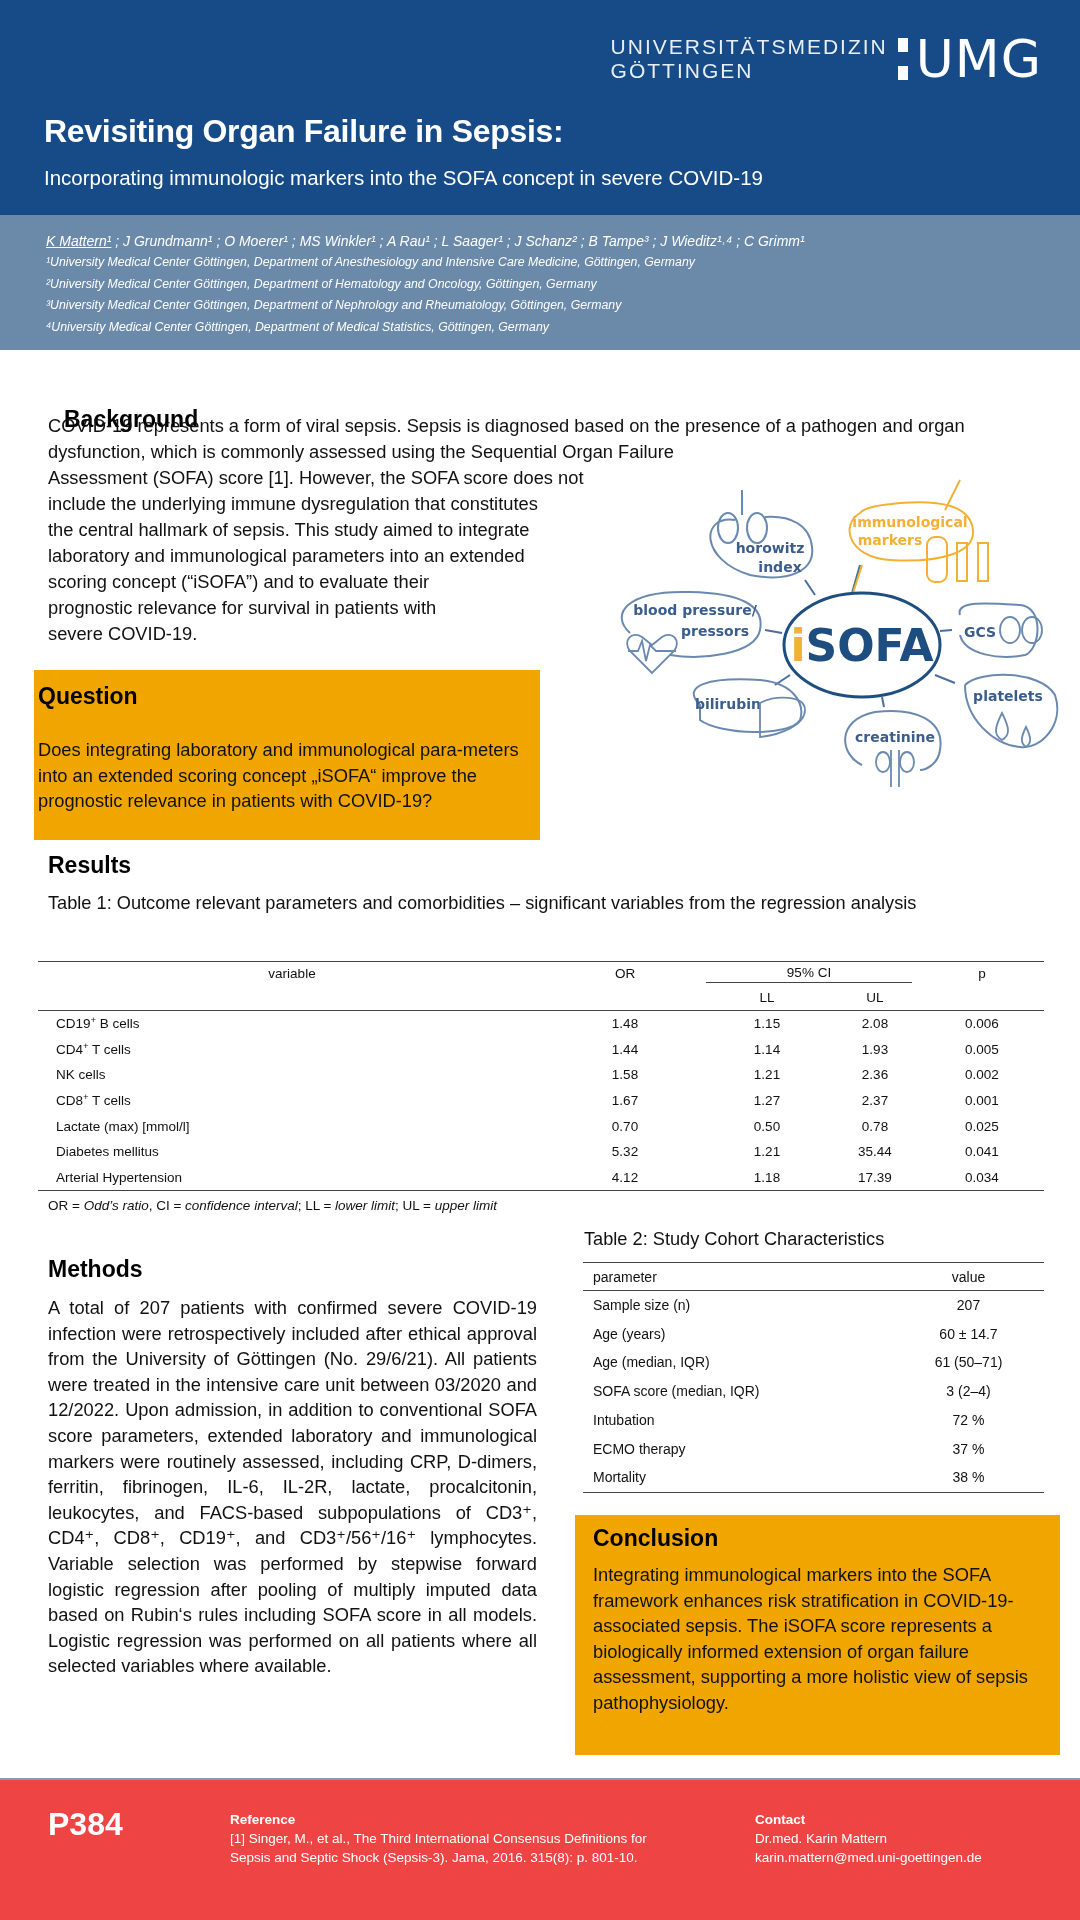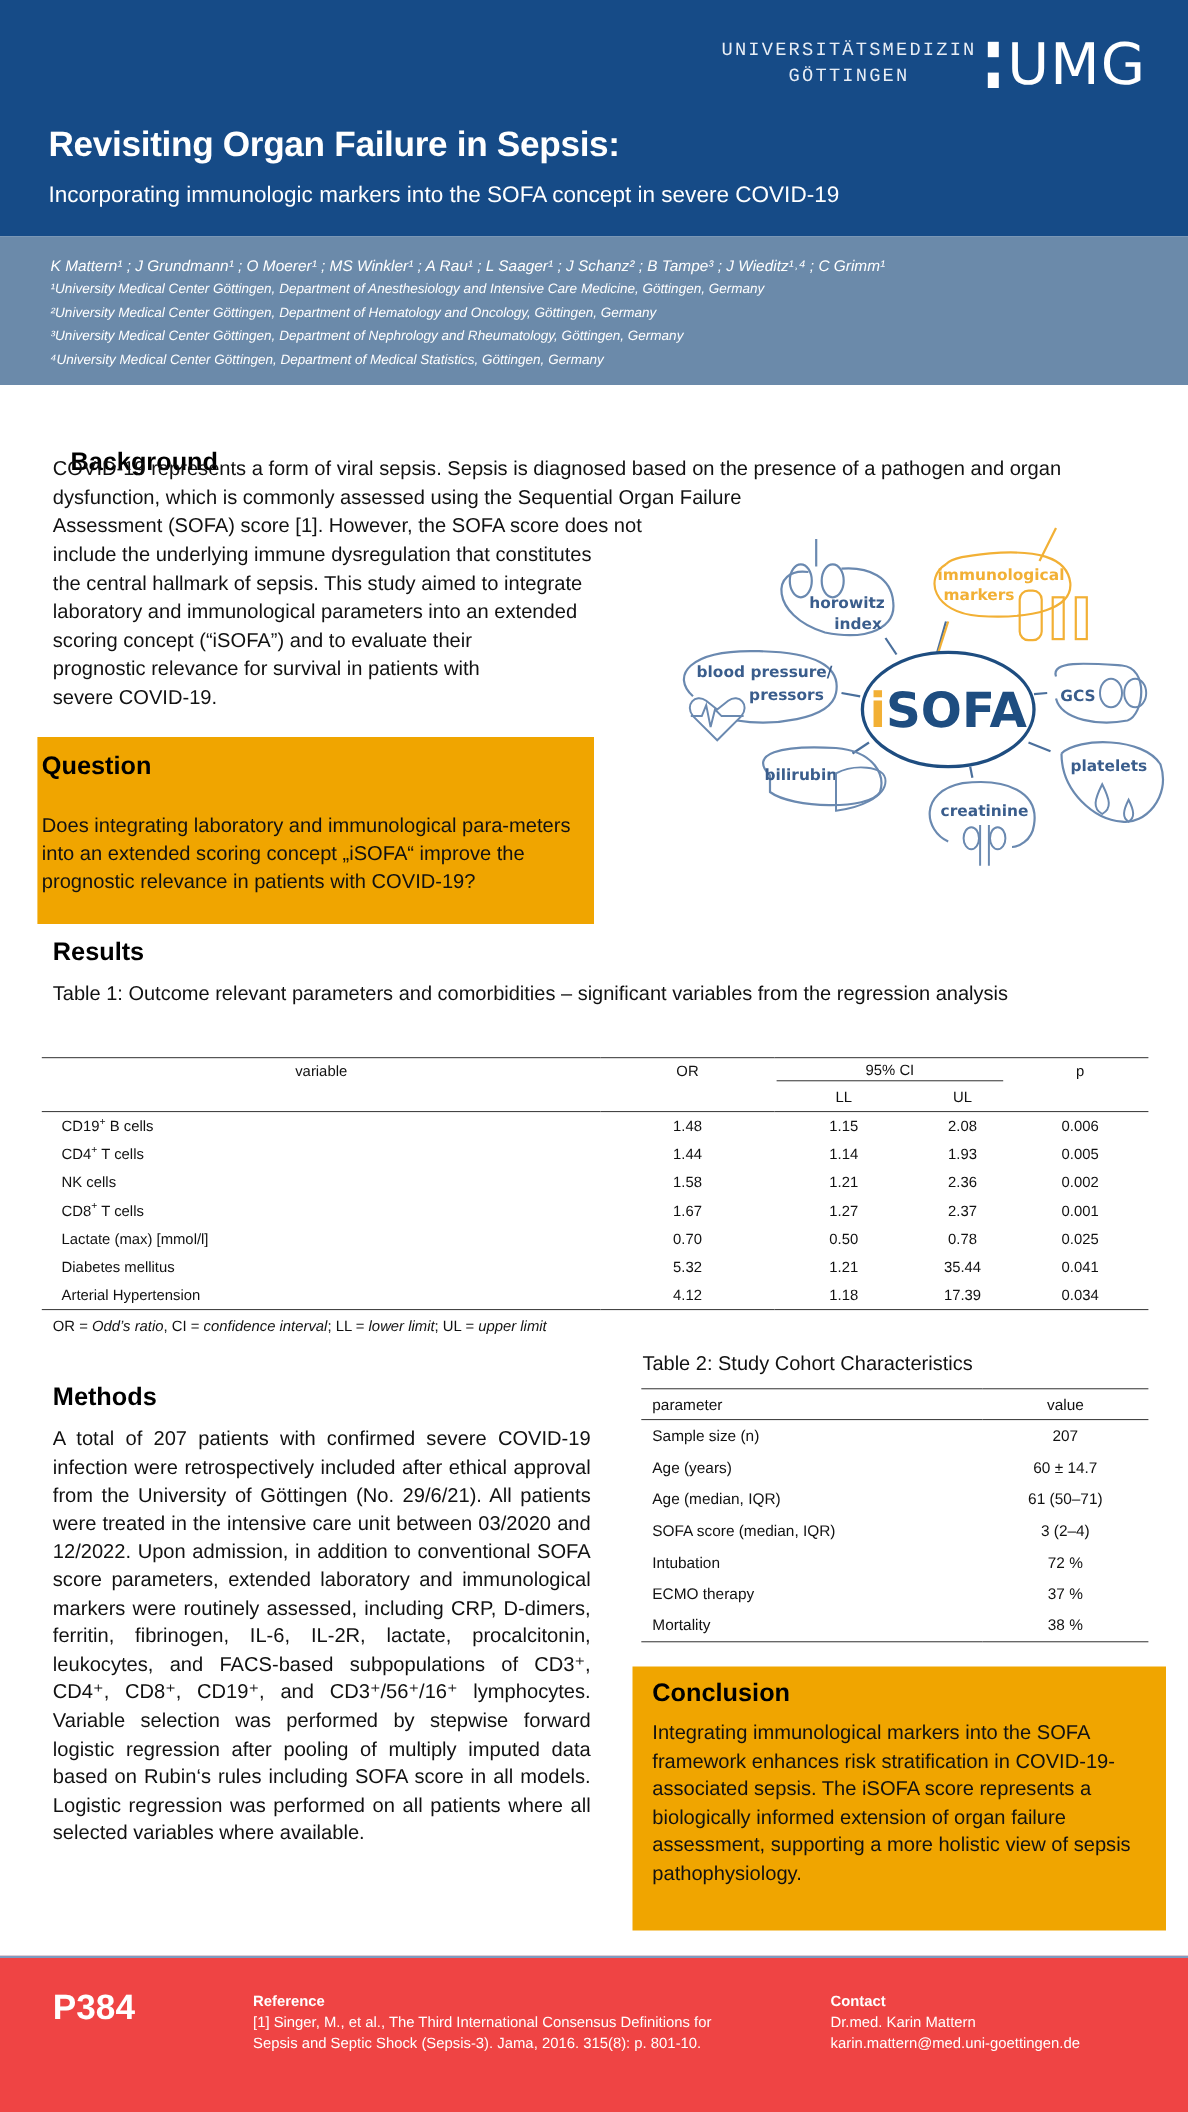--- a/index.html
+++ b/index.html
@@ -1,30 +1,30 @@
 <!DOCTYPE html>
 <html><head>
 <meta charset="utf-8">
 <style>
   * { box-sizing: border-box; margin: 0; padding: 0; }
   html, body { width: 1080px; height: 1920px; background: #ffffff; overflow: hidden; }
   body { font-family: "Liberation Sans", "DejaVu Sans", sans-serif; color: #111; position: relative; }
 
   .header { position: absolute; left: 0; top: 0; width: 1080px; height: 215px; background: #164b87; color: #fff; }
   .logo { position: absolute; right: 38px; top: 34px; display: flex; align-items: center; }
-  .logo-text { text-align: center; font-size: 17px; letter-spacing: 2px; line-height: 24px; color: #e8eef6; font-family: Liberation Mono, monospace; font-weight: normal; }
+  .logo-text { text-align: left; font-size: 21px; letter-spacing: 2px; line-height: 24px; color: #e8eef6; font-family: Liberation Sans, sans-serif; font-weight: normal; }
   .logo-colon { display: flex; flex-direction: column; justify-content: space-between; height: 42px; margin: 0 8px 0 10px; }
   .logo-colon span { display: block; width: 10px; height: 14px; background: #fff; }
   .logo-mark { font-size: 52px; font-weight: normal; font-family: "DejaVu Sans", sans-serif; color: #fff; letter-spacing: 1px; line-height: 50px; }
   .title { position: absolute; left: 44px; top: 113px; font-size: 32px; font-weight: bold; color: #fff; letter-spacing: -0.3px; }
   .subtitle { position: absolute; left: 44px; top: 166px; font-size: 20.5px; color: #fff; }
 
   .authors-band { position: absolute; left: 0; top: 215px; width: 1080px; height: 135px; background: #6b8aaa; color: #fff; padding: 15px 0 0 46px; }
   .authors { font-size: 14px; font-style: italic; line-height: 22px; }
-  .authors .first { }
+  .authors .first { text-decoration: underline; }
   .affil { font-size: 12.3px; font-style: italic; line-height: 21.5px; }
 
   .h2 { font-size: 23px; font-weight: bold; color: #000; }
   .body-text { font-size: 18.3px; line-height: 26px; color: #111; }
 
   .background-head { position: absolute; left: 64px; top: 374px; margin-top: 32px; }
   .background-p { position: absolute; left: 48px; top: 413px; width: 990px; }
   .bg-line { display: block; white-space: nowrap; }
 
   .isofa { position: absolute; left: 600px; top: 465px; width: 460px; height: 330px; }

